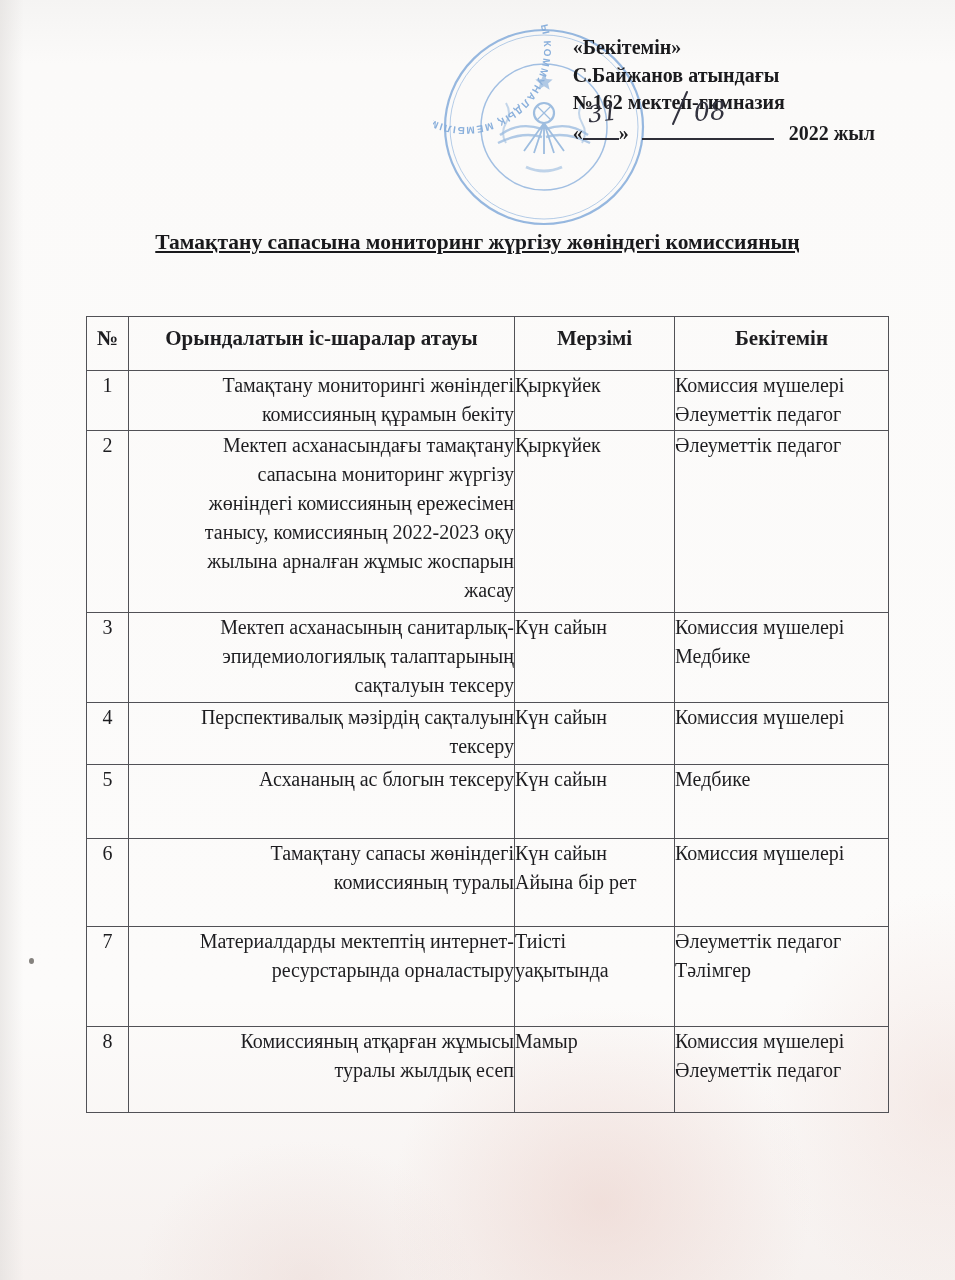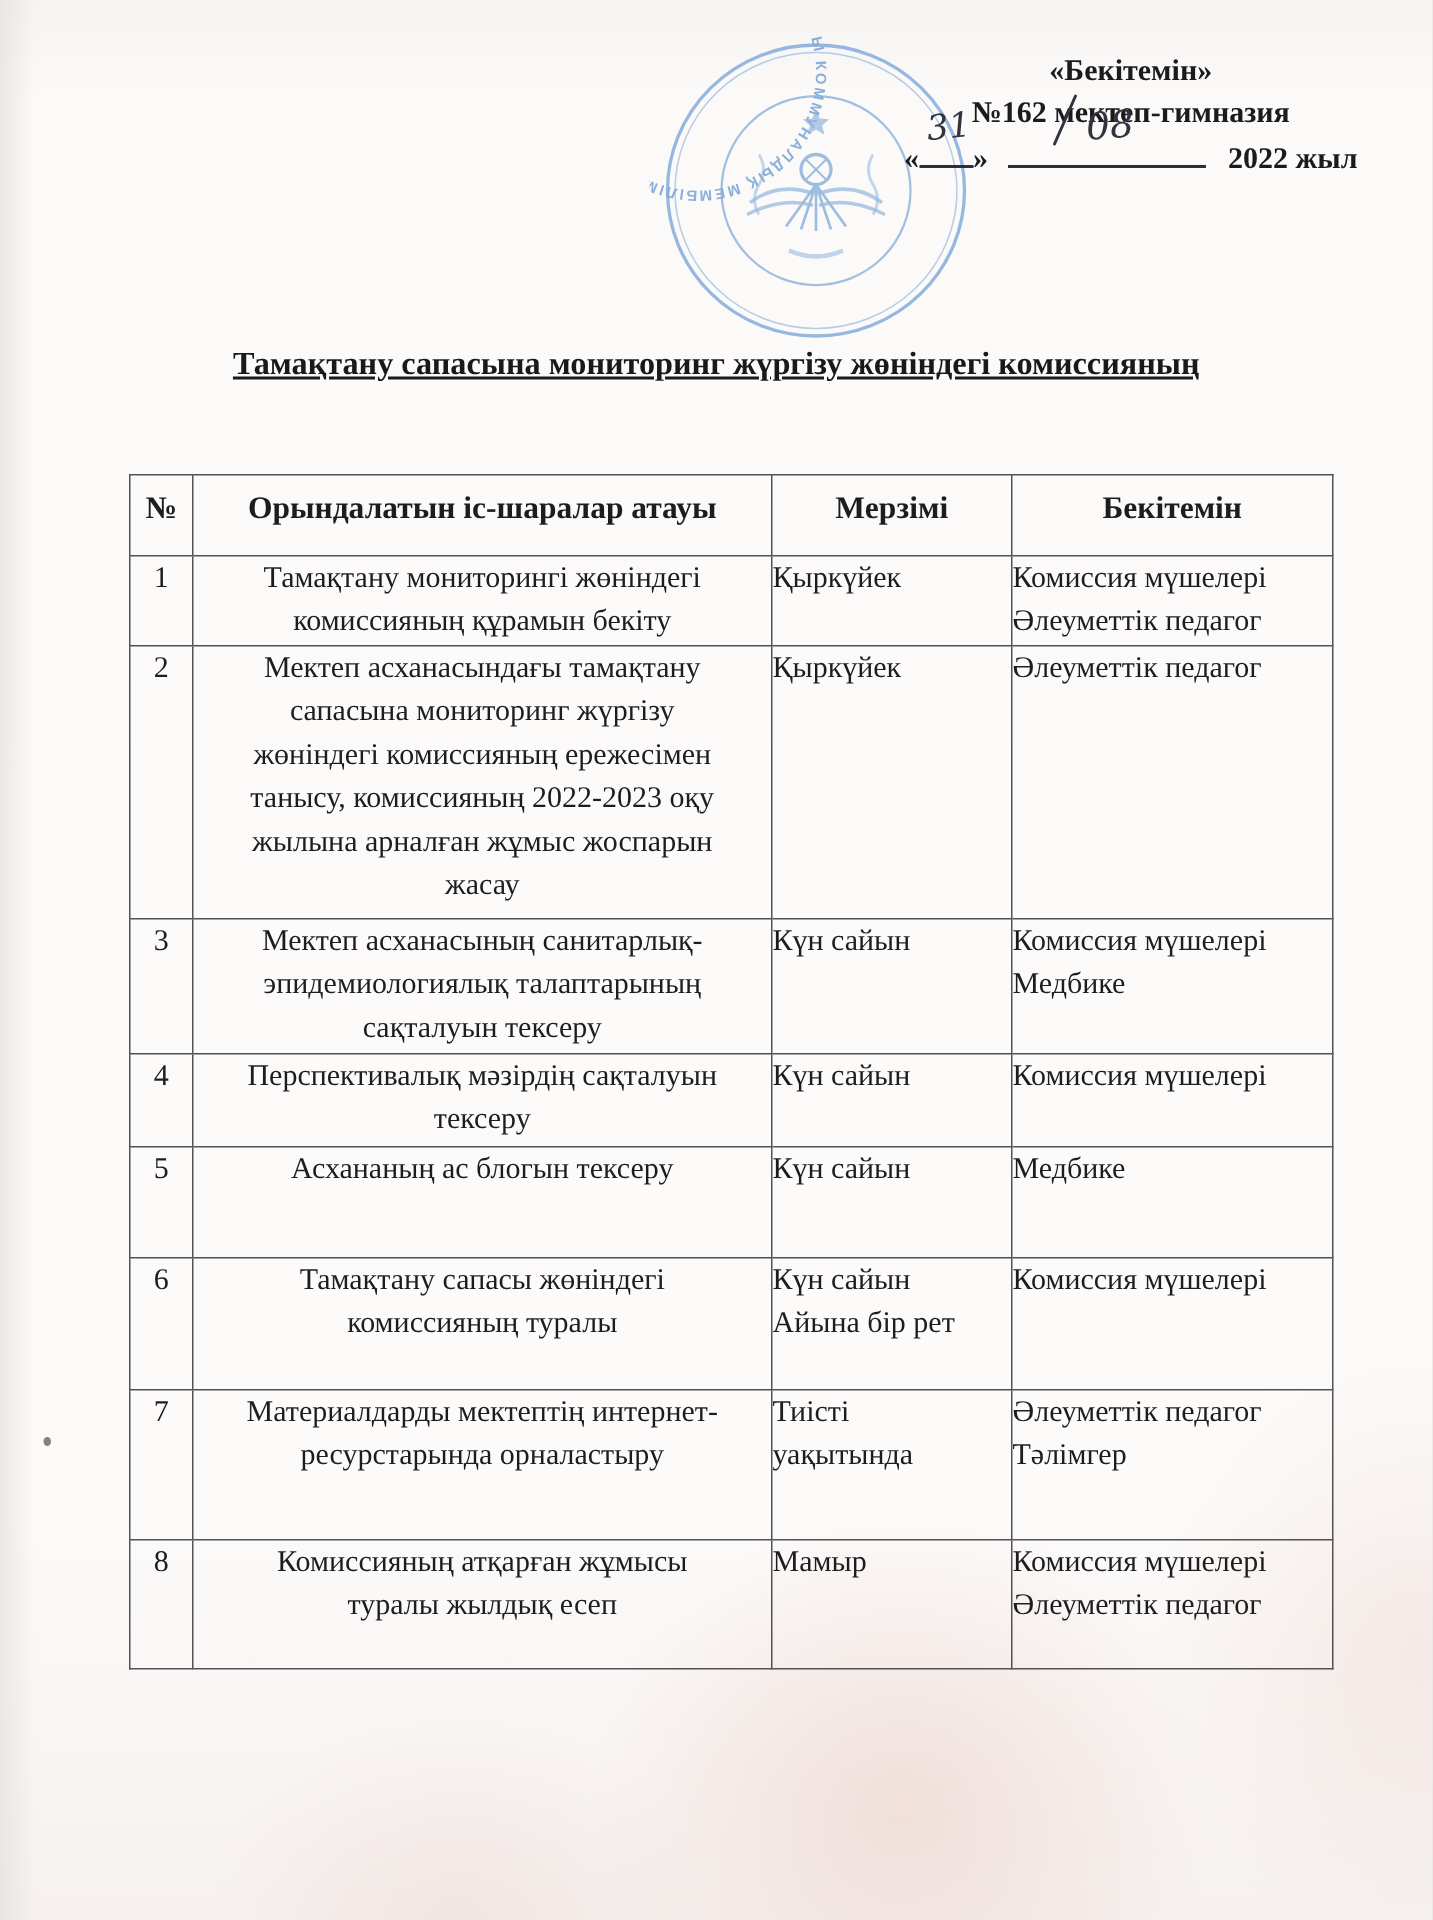--- a/index.html
+++ b/index.html
@@ -21,22 +21,22 @@
   
   .stamp{
     position:absolute;left:433px;top:24px;
     filter:blur(0.45px);
     opacity:0.93;
     z-index:1;
   }
 
   
   .approval{
-    position:absolute;top:34px;right:50px;
-    text-align:center;
+    position:absolute;top:34px;right:80px;
+    text-align:left;
     font-weight:bold;
     font-size:20px;line-height:27.5px;
     color:#1b1b1e;
     z-index:2;
     white-space:nowrap;
   }
   .sig-slot{
     display:inline-block;width:104px;height:18px;
     position:relative;
     border-bottom:2px solid #2e2e38;
@@ -106,21 +106,21 @@
     font-size:21px;font-weight:bold;
     vertical-align:top;
     padding-top:9px;
     text-align:center;
   }
   td.num{
     text-align:center;vertical-align:top;
     padding-top:6px;line-height:28px;
   }
   td.task{
-    vertical-align:top;text-align:center;
+    vertical-align:top;text-align:right;
     padding:6px 8px 0 13px;
     line-height:29px;
     white-space:pre-line;
   }
   td.term, td.resp{
     vertical-align:top;text-align:left;
     padding-top:6px;
     line-height:29px;
     white-space:pre-line;
   }
@@ -163,20 +163,21 @@
       <path d="M104,82 q7,7 14,14 M118,82 q-7,7 -14,14" stroke-width="1.3"></path>
       <path d="M111,99 L91,127 M111,99 L101,129 M111,99 L111,130 M111,99 L121,129 M111,99 L131,127" stroke-width="1.8"></path>
       <path d="M67,111 Q86,97 109,105 M155,111 Q136,97 113,105 M65,119 Q89,107 109,113 M157,119 Q133,107 113,113" stroke-width="2.4" opacity="0.8"></path>
       <path d="M73,79 q6,10 0,20 q-6,10 0,20 M149,79 q-6,10 0,20 q6,10 0,20" stroke-width="2" opacity="0.6"></path>
       <path d="M93,143 q18,8 36,0" stroke-width="3" opacity="0.65"></path>
     </g>
   </svg>
 
   <div class="approval">
     <div>«Бекітемін»</div>
+    <div>С.Байжанов атындағы</div>
     <div>№162 мектеп-гимназия</div>
     <div class="date-line">
       <span>«</span><span class="day-blank"><i class="hand">31</i></span><span>»</span>
       <span class="month-blank"><svg width="20" height="36" viewBox="0 0 20 36">
             <path d="M17,2 L3,34" stroke="#33333f" stroke-width="2" fill="none" stroke-linecap="round"></path>
           </svg><i class="hand">08</i></span>
       <span>2022 жыл</span>
     </div>
   </div>
 

